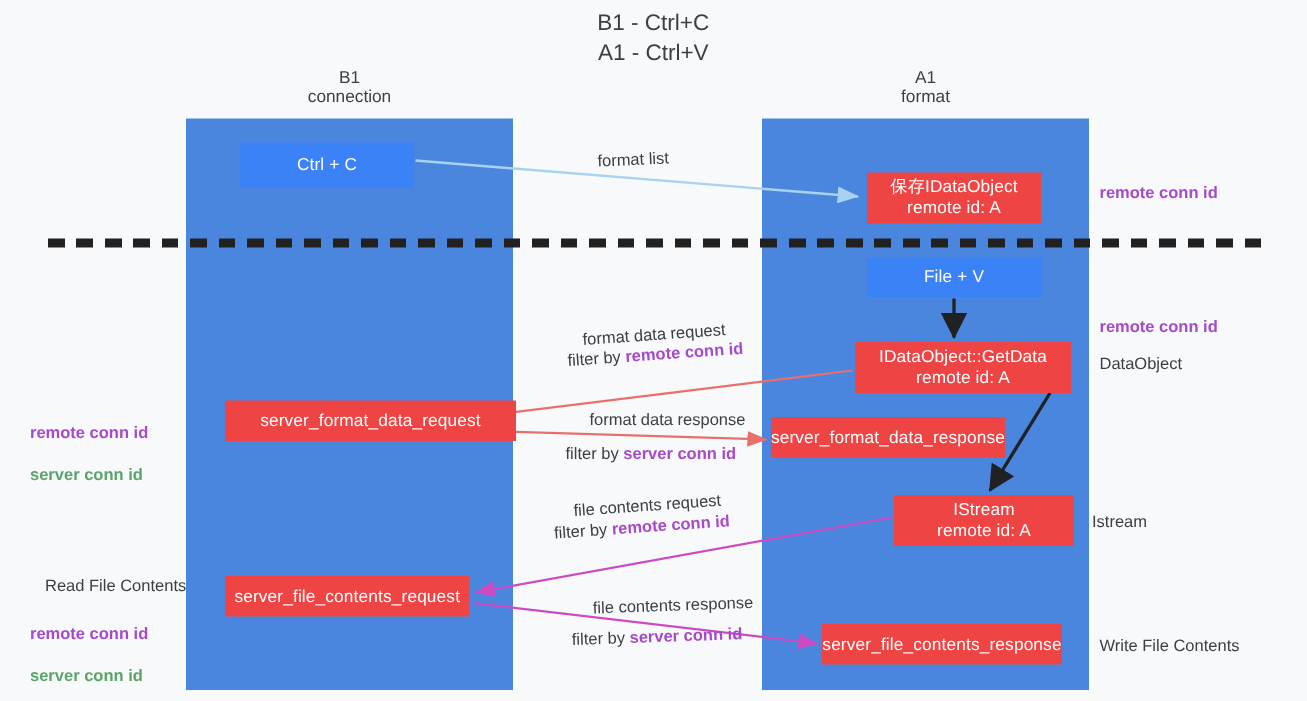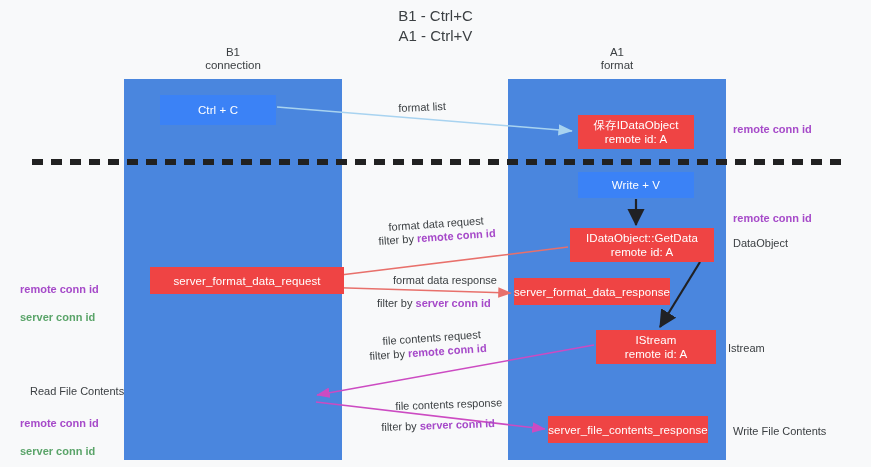--- a/index.html
+++ b/index.html
@@ -135,27 +135,28 @@
     <line x1="700" y1="262" x2="660" y2="327" stroke="#202124" stroke-width="2.2" marker-end="url(#ah-blk)"></line>
 
     <line x1="594" y1="345" x2="317" y2="395" stroke="#cc4bc2" stroke-width="1.5" marker-end="url(#ah-mag)"></line>
 
     <line x1="316" y1="402" x2="545" y2="429" stroke="#cc4bc2" stroke-width="1.5" marker-end="url(#ah-mag)"></line>
   </svg>
 
   <div class="abs node green" id="n-ctrlc">Ctrl + C</div>
   <div class="abs node orange" id="n-save">保存IDataObject
 remote id: A</div>
-  <div class="abs node green" id="n-ctrlv">Write + V</div>
+  <div class="abs node green" id="n-ctrlv">File + V</div>
   <div class="abs node orange" id="n-getdata">IDataObject::GetData
 remote id: A</div>
   <div class="abs node orange" id="n-sfdreq">server_format_data_request</div>
   <div class="abs node orange" id="n-sfdresp">server_format_data_response</div>
   <div class="abs node orange" id="n-istream">IStream
 remote id: A</div>
+  <div class="abs node orange" id="n-sfcreq">server_file_contents_request</div>
   <div class="abs node orange" id="n-sfcresp">server_file_contents_response</div>
 
   <div class="abs" id="divider"></div>
 
   <div class="abs elabel" id="el-formatlist">format list</div>
 
   <div class="abs elabel" id="el-fdr1">format data request</div>
   <div class="abs elabel" id="el-fdr2"><span>filter by </span><span class="purple">remote conn id</span></div>
 
   <div class="abs elabel" id="el-fdp1">format data response</div>

